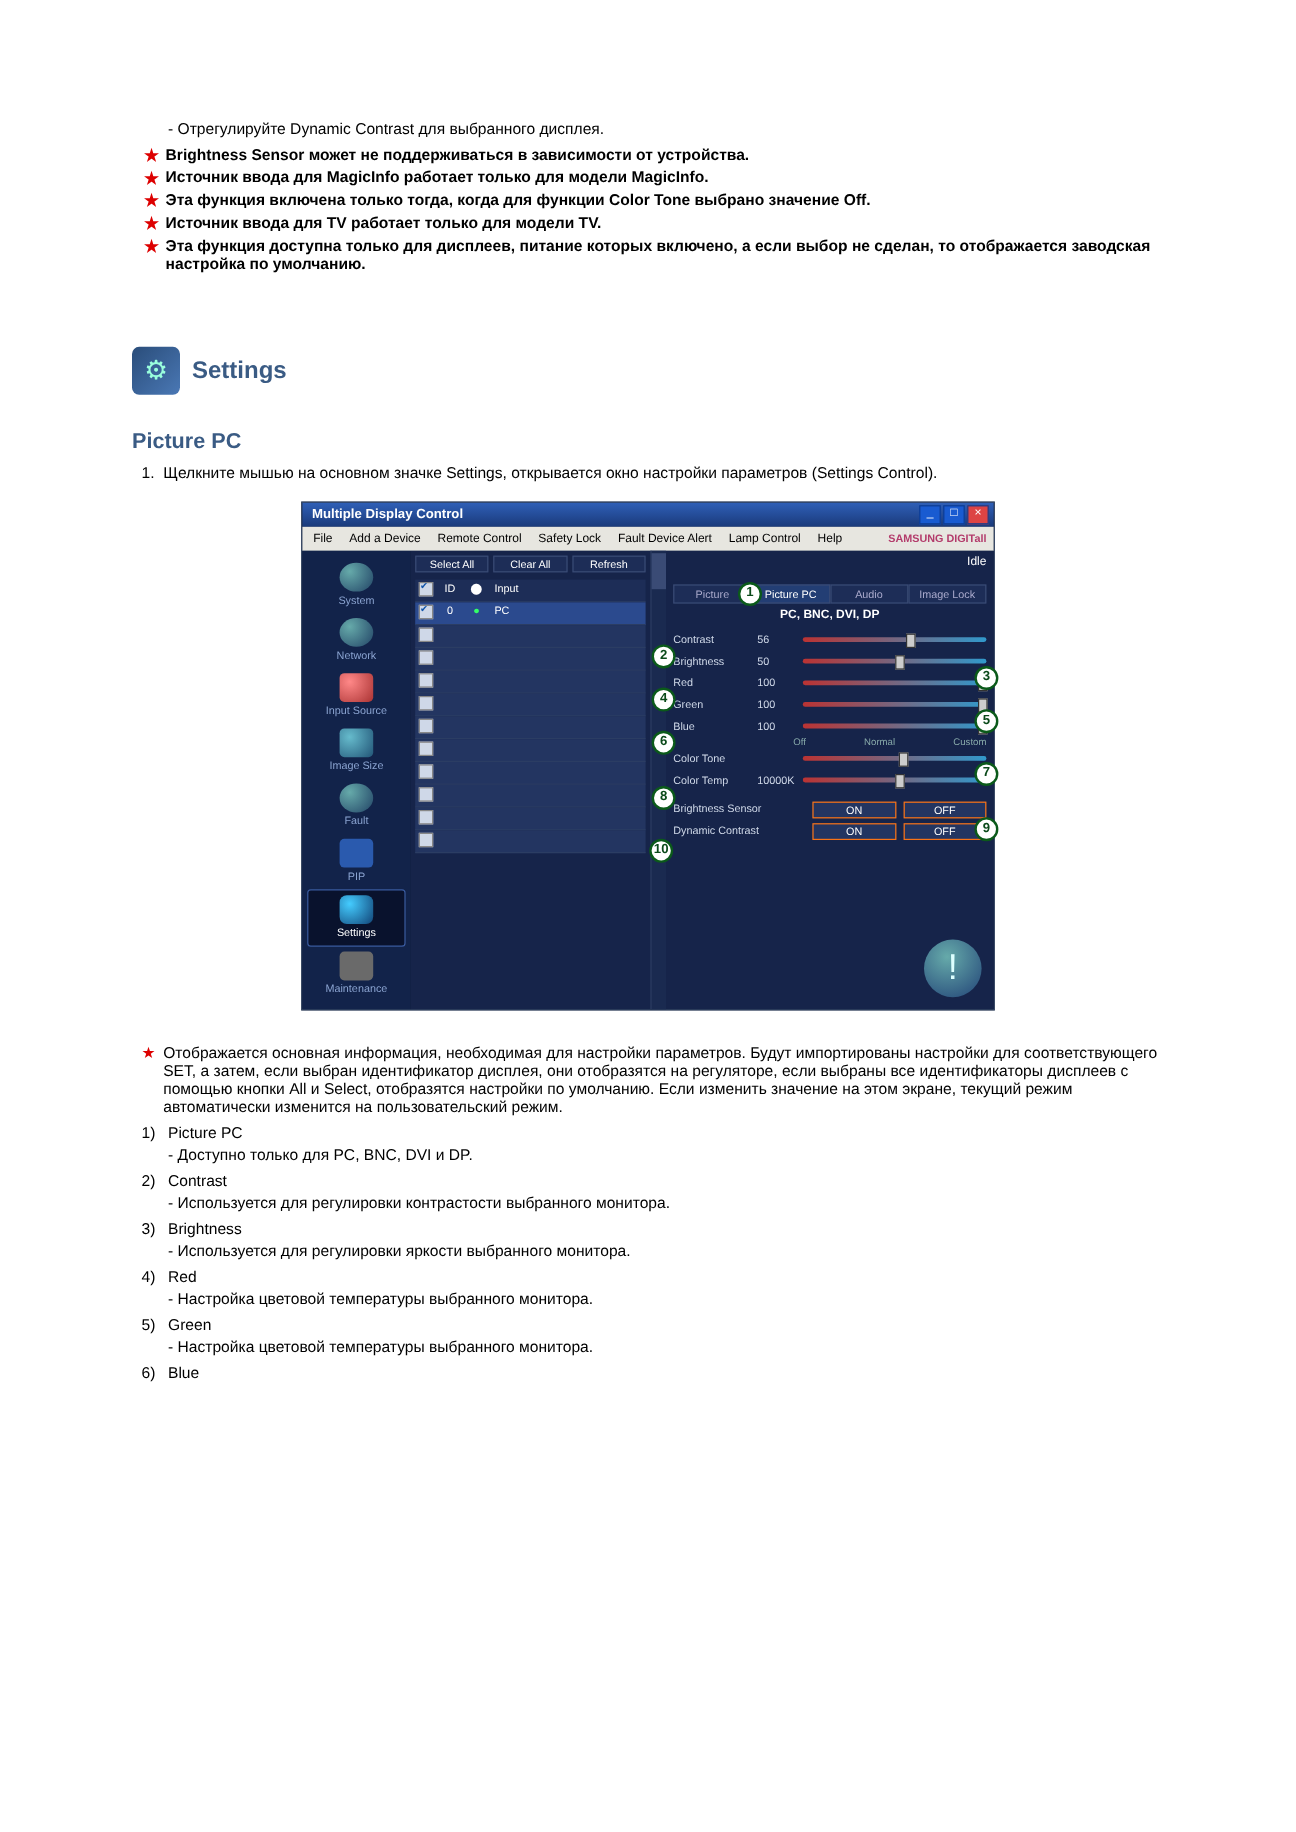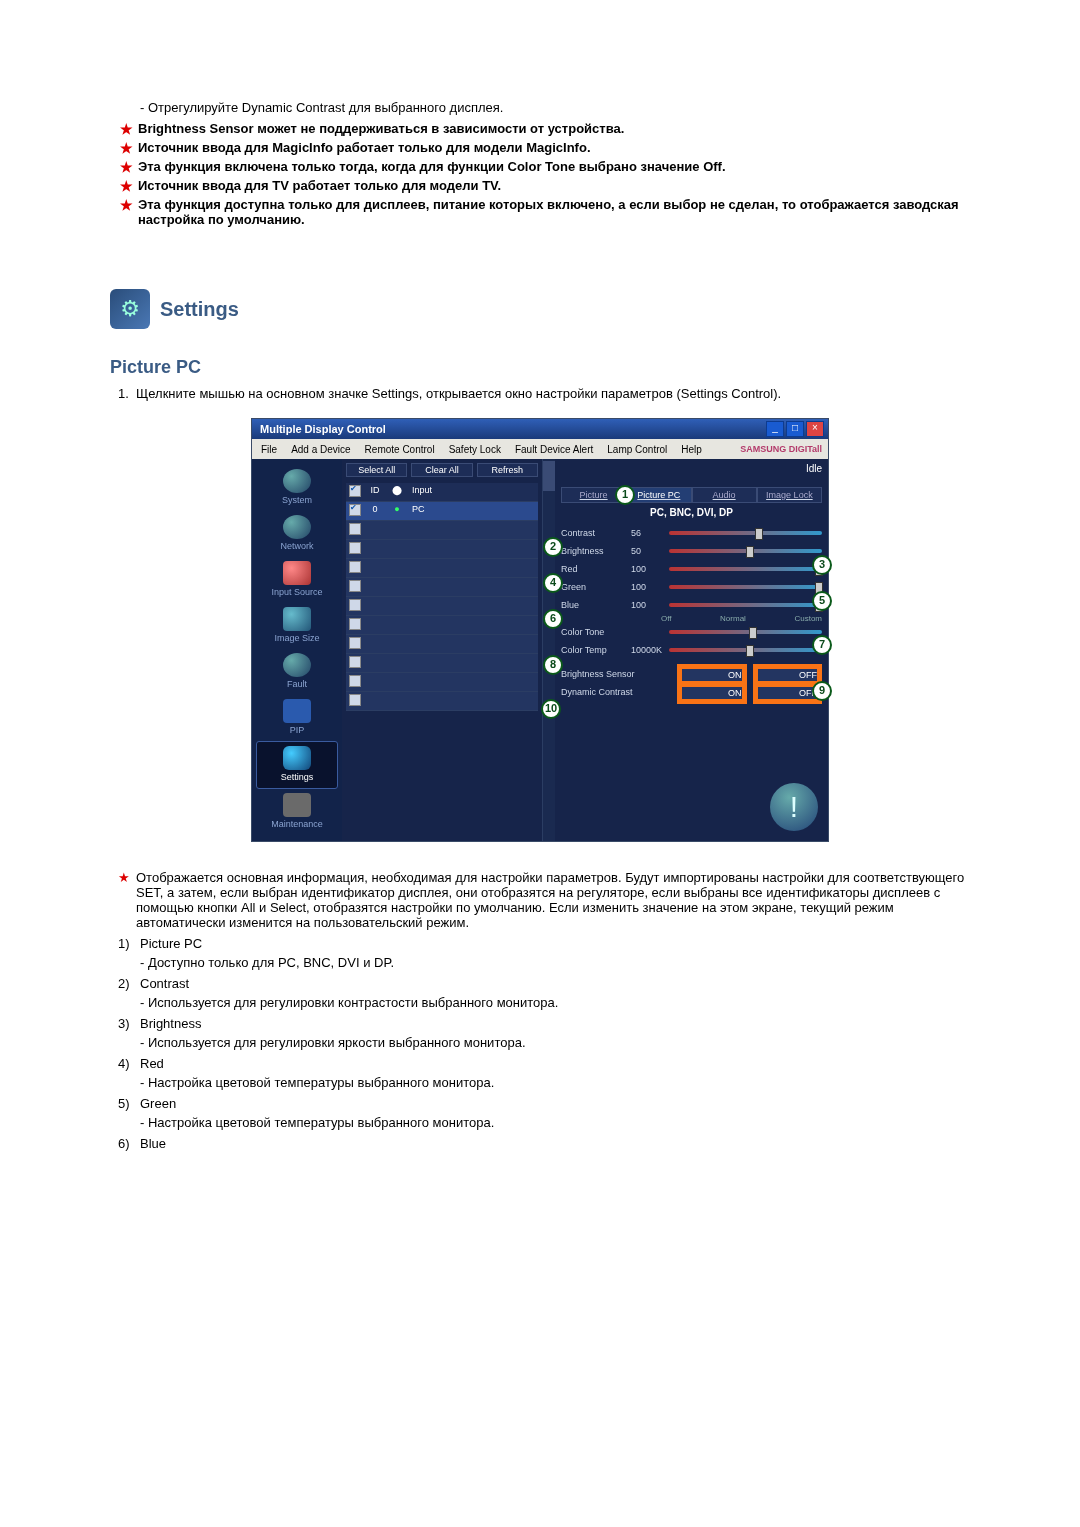--- a/index.html
+++ b/index.html
@@ -215,21 +215,20 @@
   .controls-panel {
     flex: 1;
     padding: 4px 6px;
     position: relative;
   }
   .idle { position:absolute; right:6px; top:4px; color:#fff; font-size:10px; }
   .tabrow {
     display: flex;
     gap: 0;
     margin: 24px 0 4px 0;
-    text-decoration: underline;
   }
   .tab {
     flex:1;
     background: #1d2d57;
     border: 1px solid #3a4b75;
     color: #aac;
     font-size: 9px;
     padding: 2px 0;
     text-align: center;
   }
@@ -274,23 +273,23 @@
     padding:0 0 0 100px;
   }
   .btn-row {
     display:flex;
     gap:6px;
     margin-top:2px;
   }
   .btn-row .onoff {
     flex:1;
     background:#233561;
-    border:5px solid #f97316;
+    border:1px solid #f97316;
     color:#fff;
-    text-align:right;
+    text-align:center;
     font-size:9px;
     padding:1px 0;
   }
   .callout {
     position:absolute;
     width:16px;
     height:16px;
     border-radius:50%;
     background:#fff;
     border:2px solid #0b5a1a;

